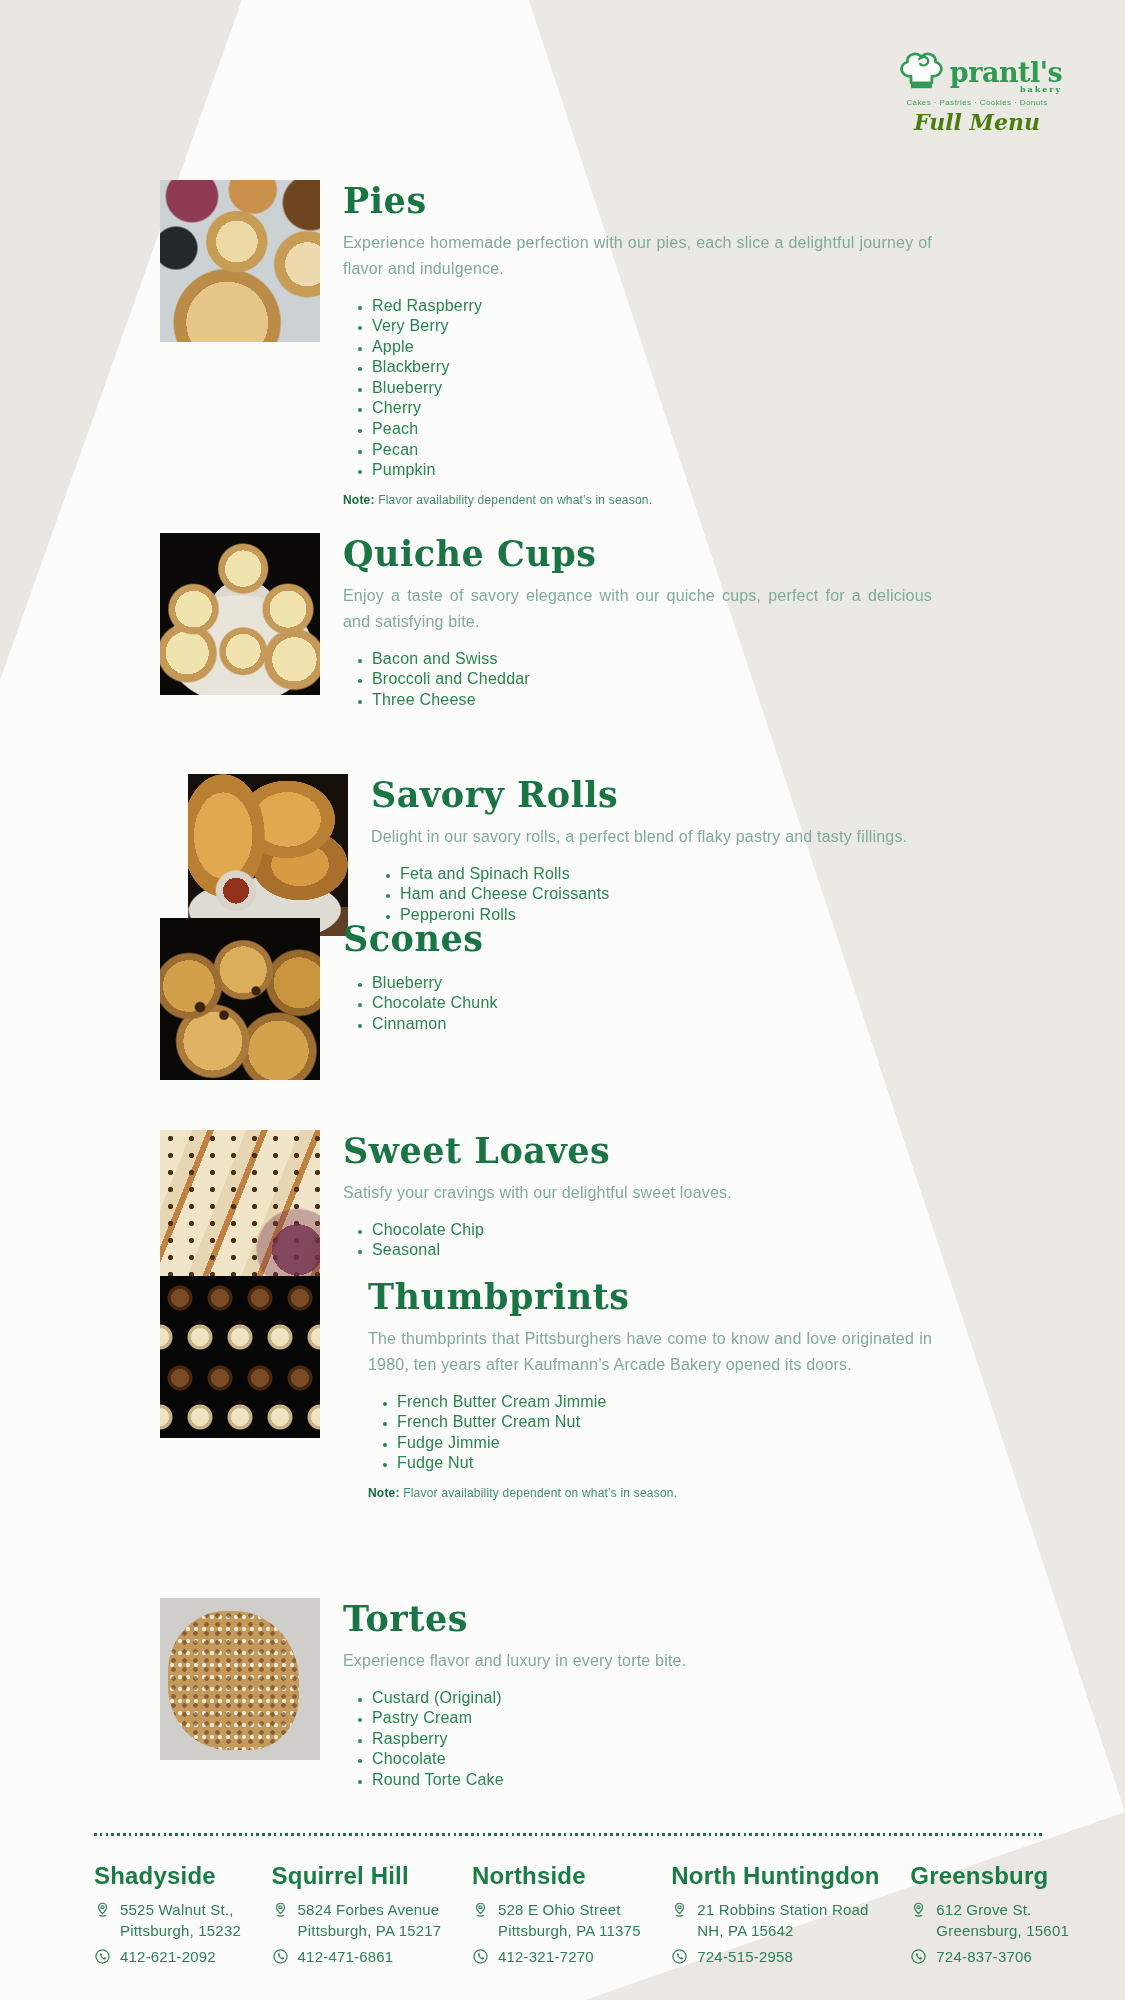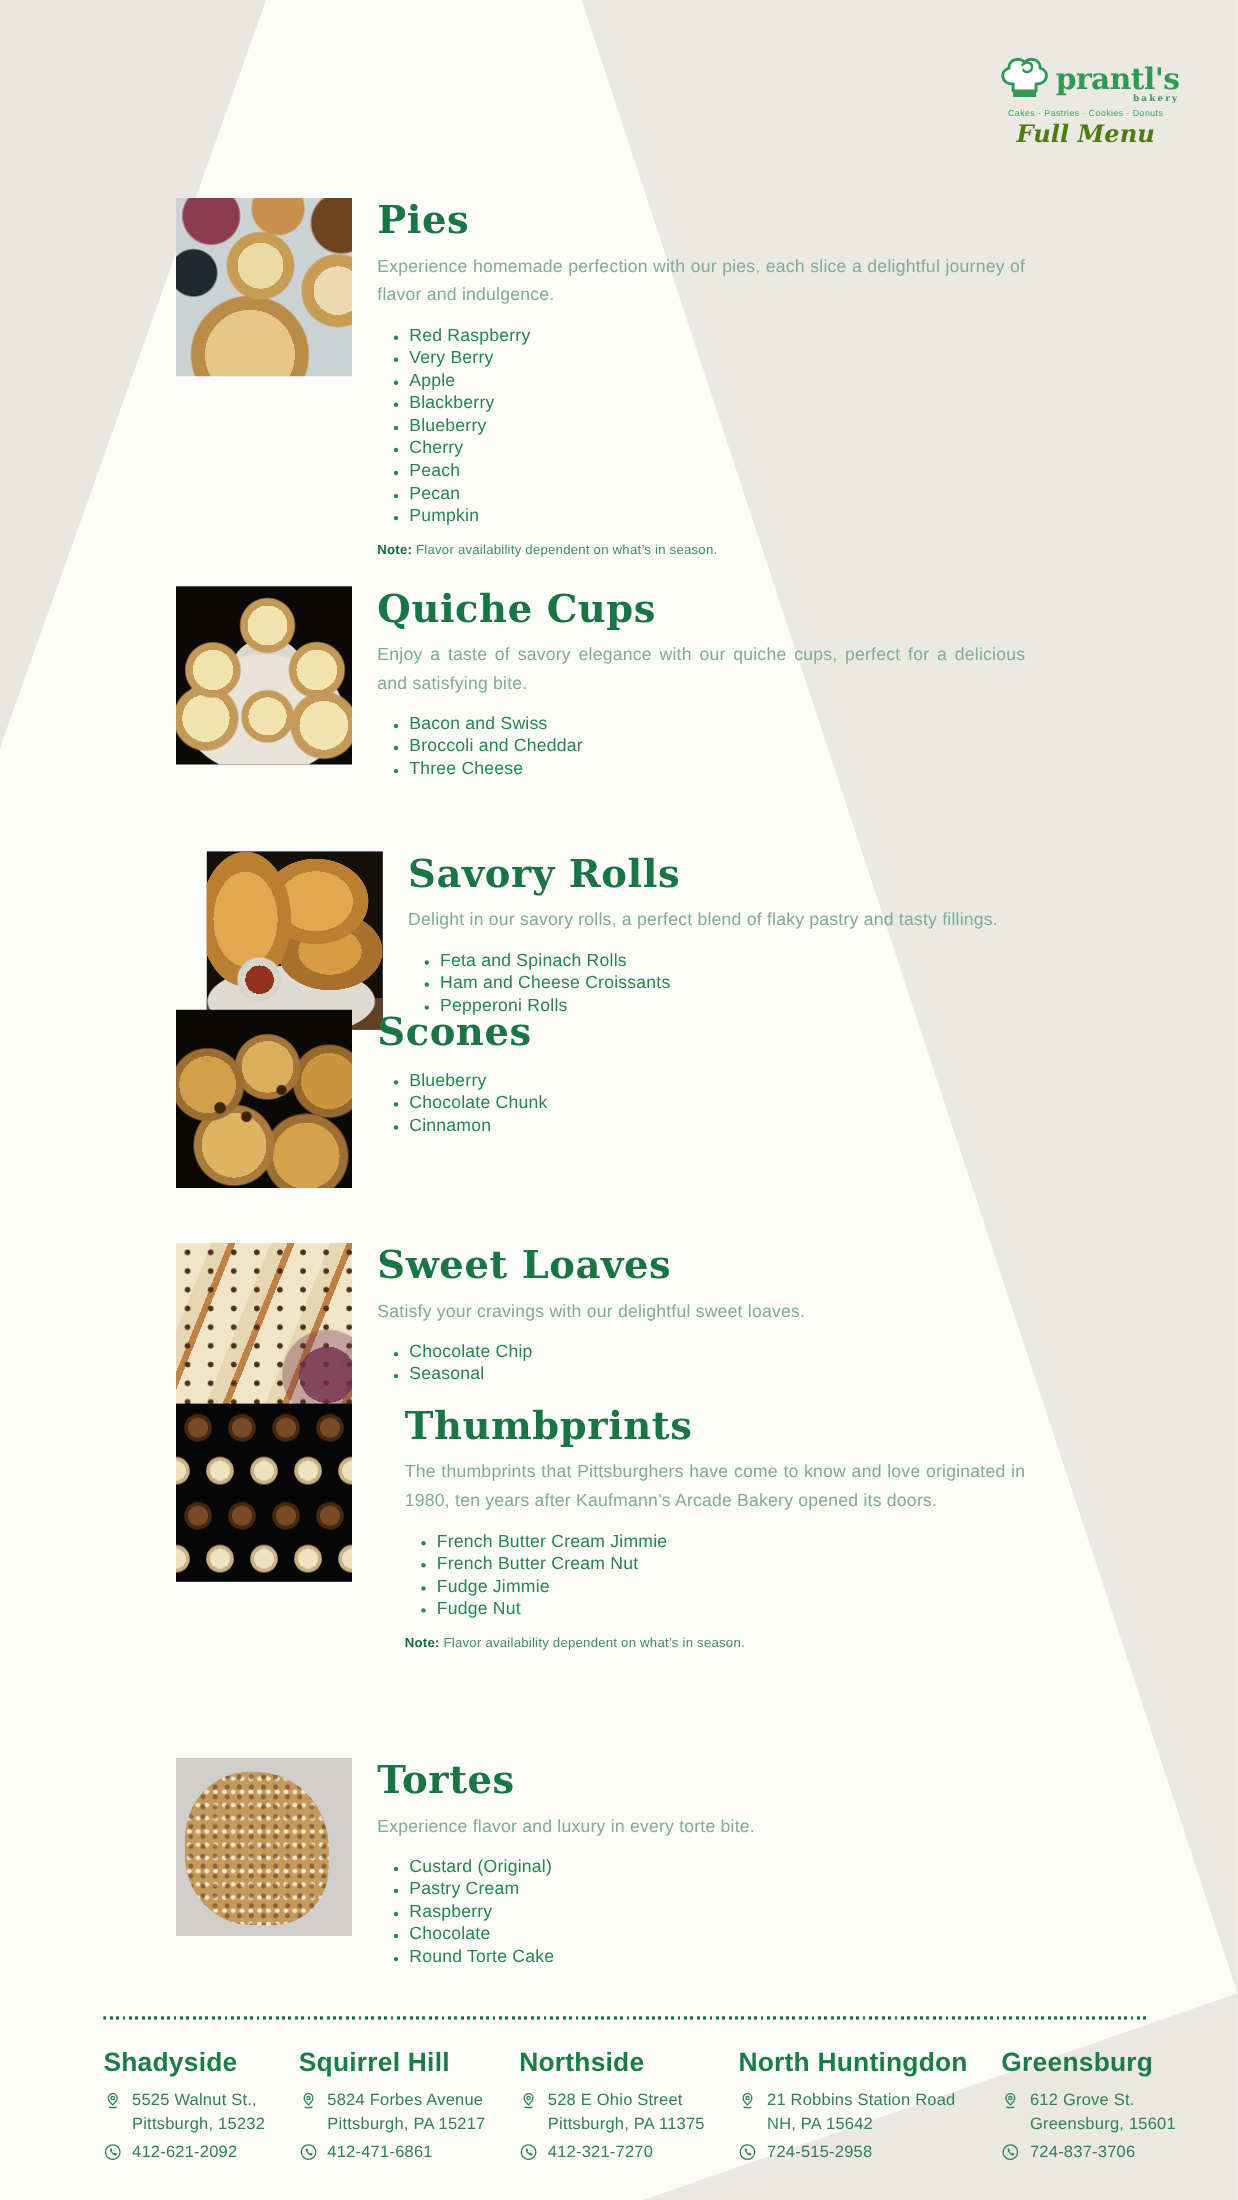--- a/index.html
+++ b/index.html
@@ -10,21 +10,21 @@
     font-family:"Liberation Sans",sans-serif;
   }
   
   .bg,.bg div{position:absolute;inset:0;pointer-events:none}
   .bg .wedge-top-left{background:#e7e4df;clip-path:polygon(0 0,21.5% 0,0 34%);opacity:.75}
   .bg .wedge-right{background:#eae7e2;clip-path:polygon(47% 0,100% 0,100% 90.6%);opacity:.85}
   .bg .beam{background:rgba(255,255,255,.78);clip-path:polygon(21.5% 0,47% 0,100% 90.6%,100% 100%,0 100%,0 34%)}
   .bg .wedge-bottom-right{background:#e6e2dd;clip-path:polygon(100% 90.6%,100% 100%,52% 100%);opacity:.8}
 
   
-  .logo{position:absolute;top:48px;right:58px;width:160px;text-align:center;color:#2f9b52}
+  .logo{position:absolute;top:48px;right:68px;width:160px;text-align:center;color:#2f9b52}
   .brandrow{display:flex;align-items:flex-end;justify-content:center}
   .hat svg{width:58px;height:46px;display:block}
   .brand{font-family:"DejaVu Serif",serif;font-weight:700;font-size:27px;line-height:.95;letter-spacing:-.5px;color:#2f9b52;text-align:left}
   .brand-sub{display:block;font-size:8px;font-weight:700;letter-spacing:2px;text-align:right;margin-top:1px}
   .tagline{font-size:8px;letter-spacing:.4px;color:#3aa05e;margin-top:4px;white-space:nowrap}
   .fullmenu{font-family:"DejaVu Serif",serif;font-style:italic;font-weight:700;font-size:22px;color:#4d7c0f;margin-top:2px}
 
   
   .menu-section{position:absolute;left:160px;width:772px;display:flex;gap:23px}
   .photo{width:160px;height:162px;flex:none;position:relative;overflow:hidden}

